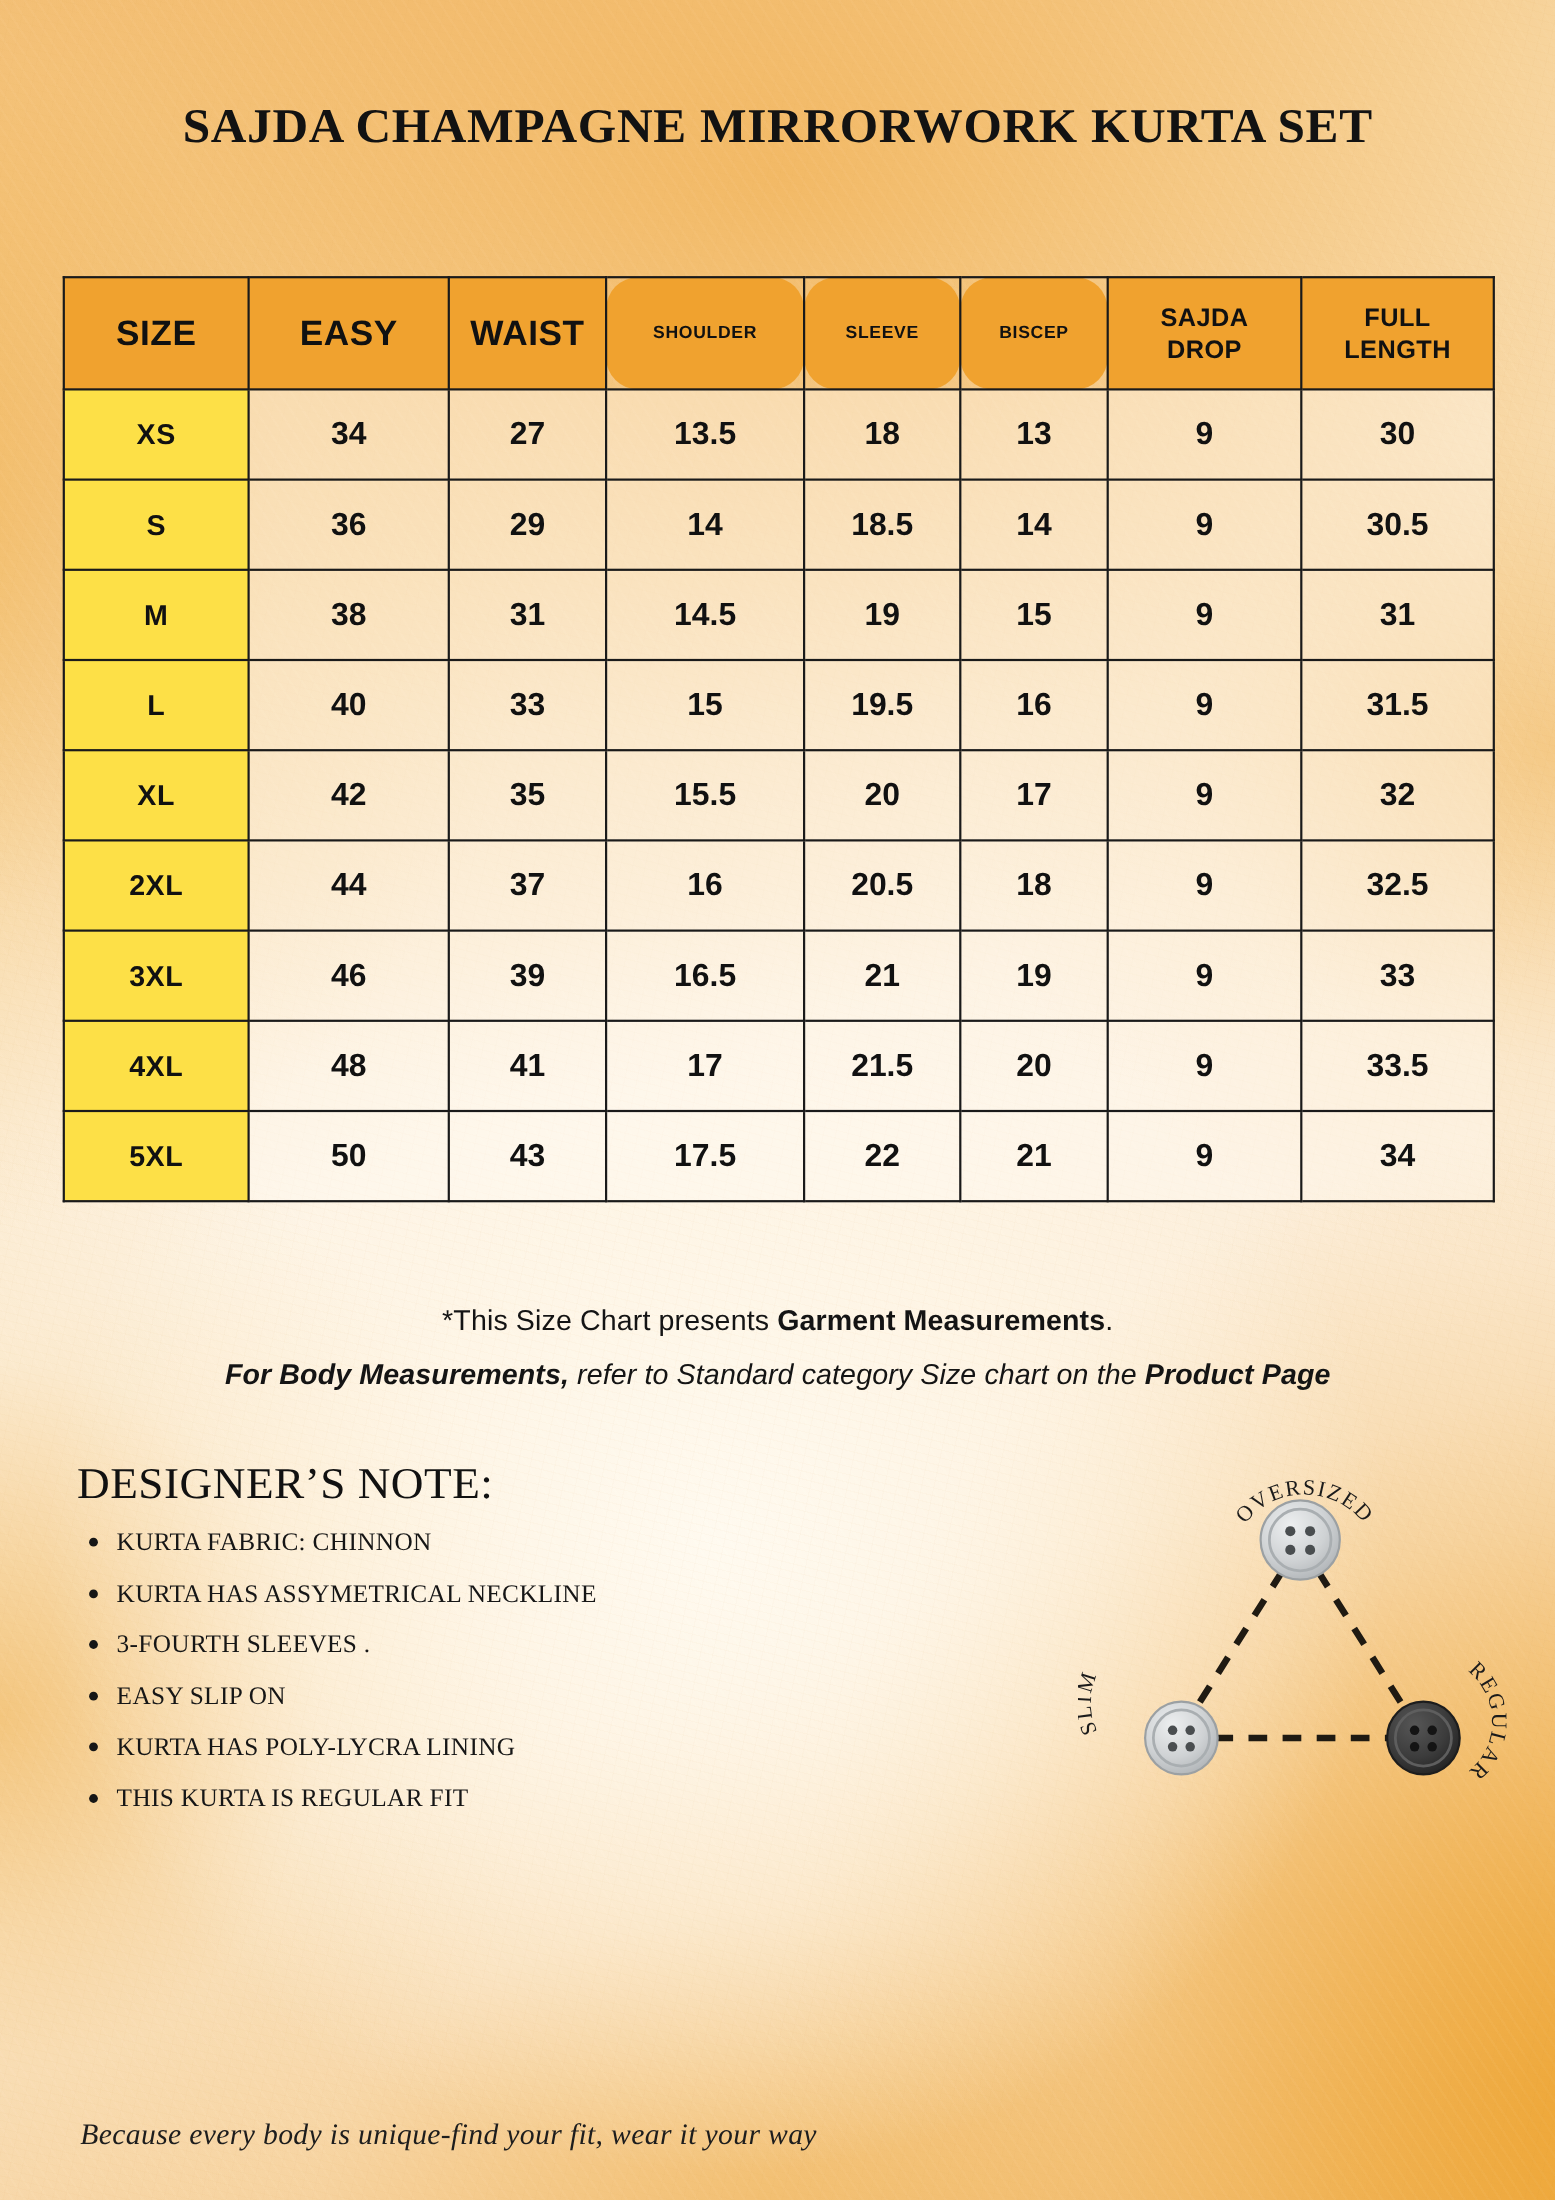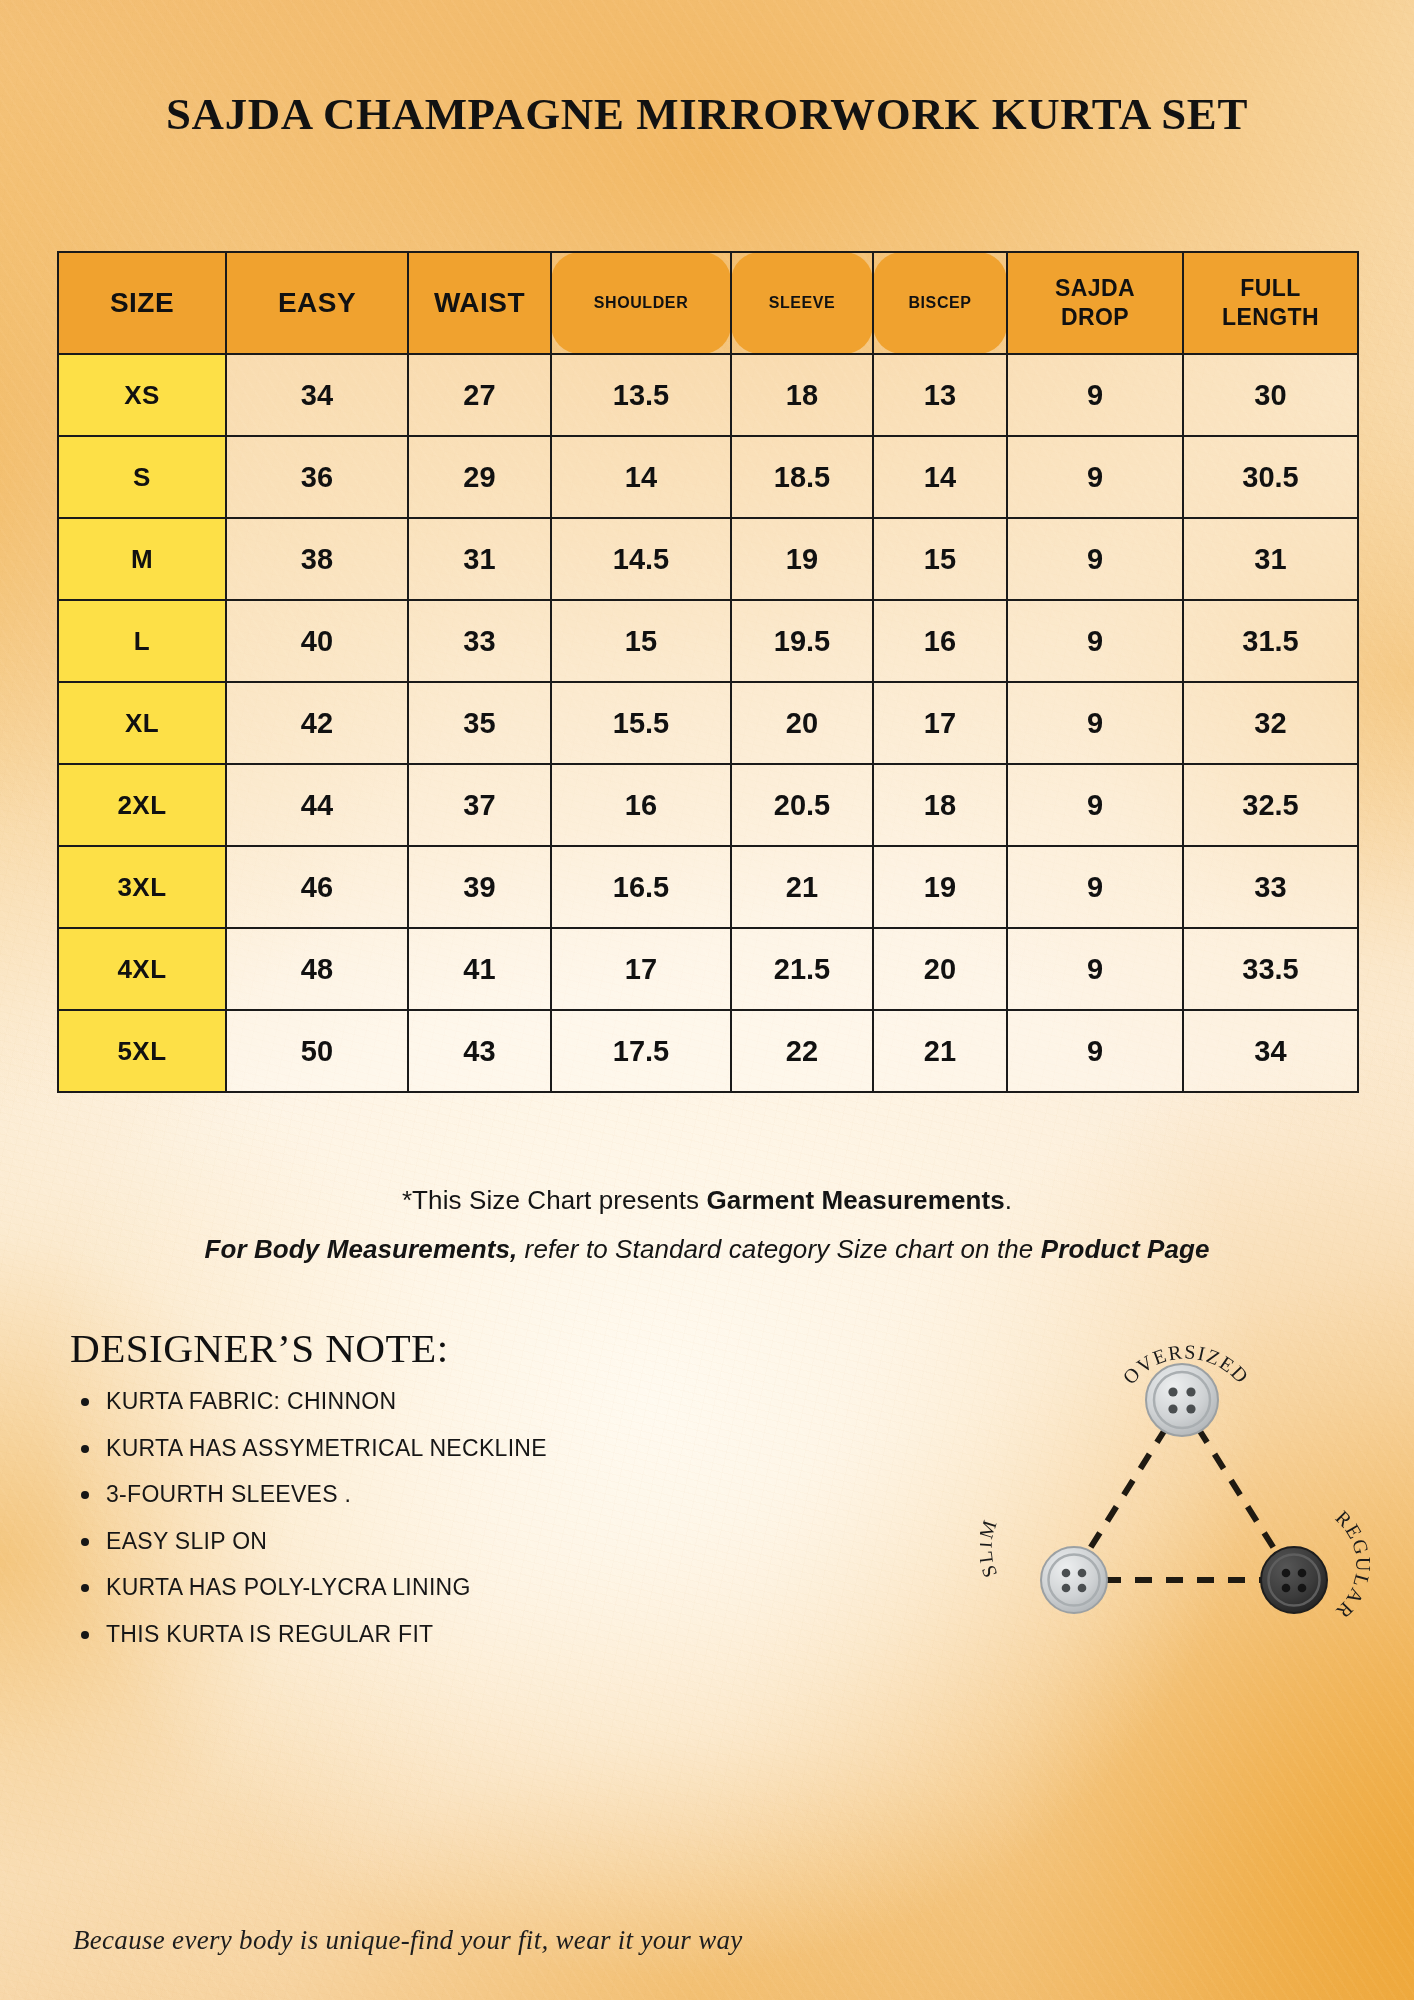--- a/index.html
+++ b/index.html
@@ -79,21 +79,21 @@
     padding:0;
   }
 
   
   .size-table thead th {
     height:102px;
     background:#F0A22F;
     color:#111;
     font-weight:700;
   }
-  th.hdr-big   { font-size:28px; letter-spacing:0.5px; }
+  th.hdr-big   { font-size:32px; letter-spacing:0.5px; }
   th.hdr-small { font-size:16px;  letter-spacing:0.6px;border-radius:29px; }
   th.hdr-two   { font-size:23px; letter-spacing:0.4px; line-height:1.24; }
 
   
   .size-table tbody tr { height:82px; }
   .size-table tbody td {
     background:rgba(255,251,242,0.42);
     font-size:29px;
     font-weight:700;
     color:#111;
@@ -156,20 +156,21 @@
   }
   .designer-list { list-style:none; }
   .designer-list li {
     position:relative;
     padding-left:36px;
     font-size:23px;
     line-height:1.0;
     letter-spacing:0.3px;
     color:#161616;
     margin-bottom:23.5px;
+    font-family:Liberation Serif, serif;
   }
   .designer-list li::before {
     content:"";
     position:absolute;
     left:11px; top:8px;
     width:8px; height:8px;
     border-radius:50%;
     background:#161616;
   }
 

